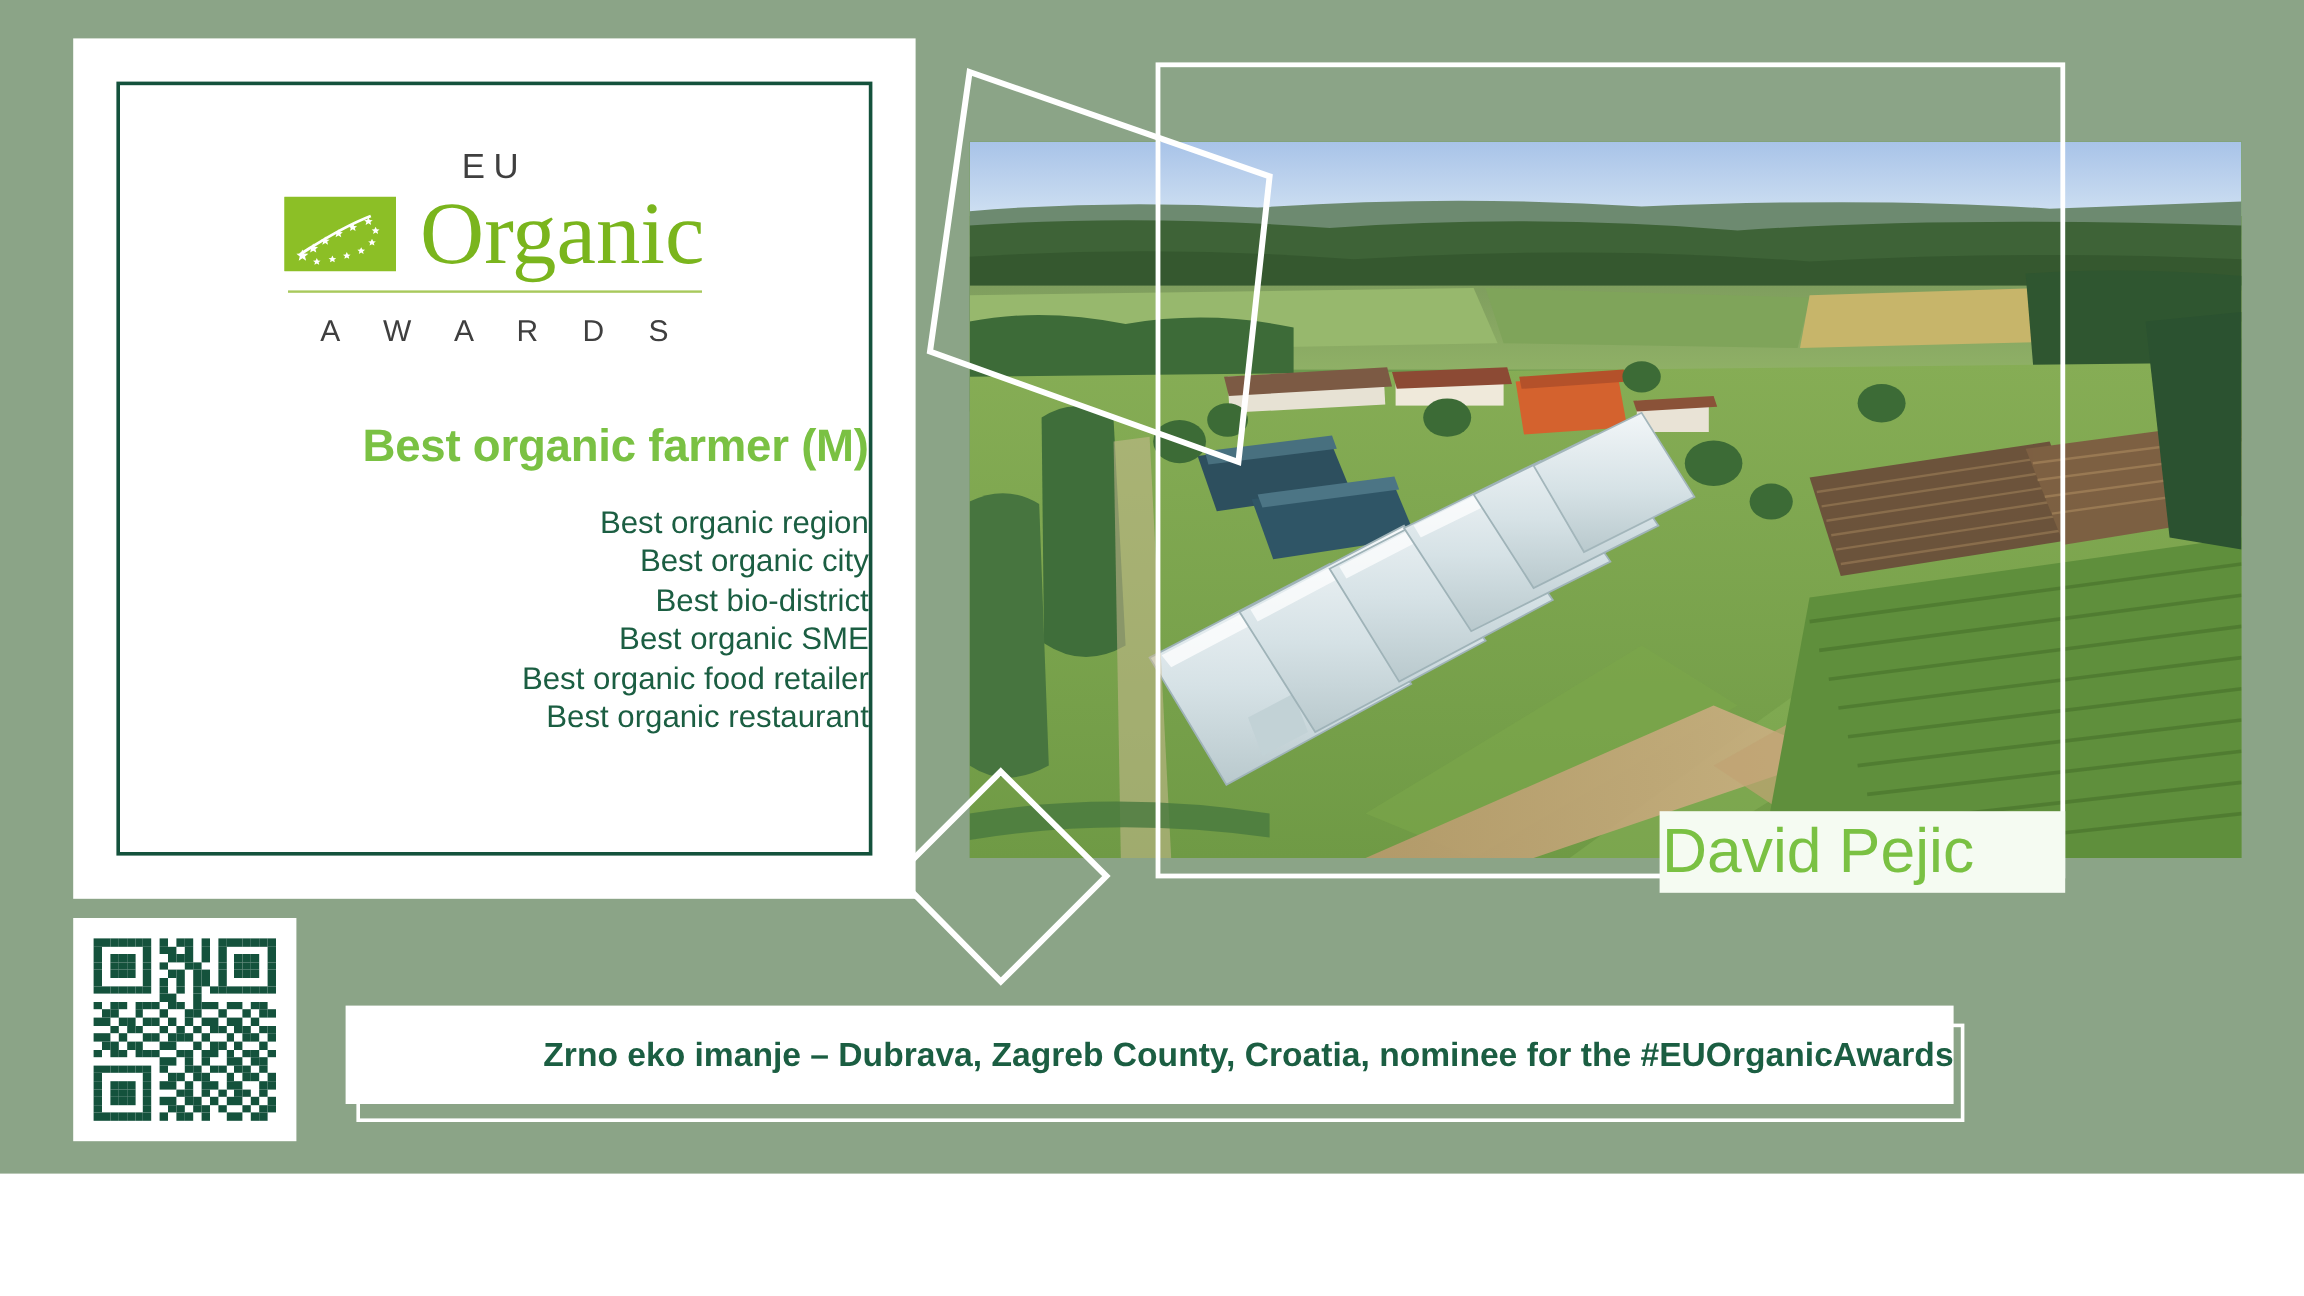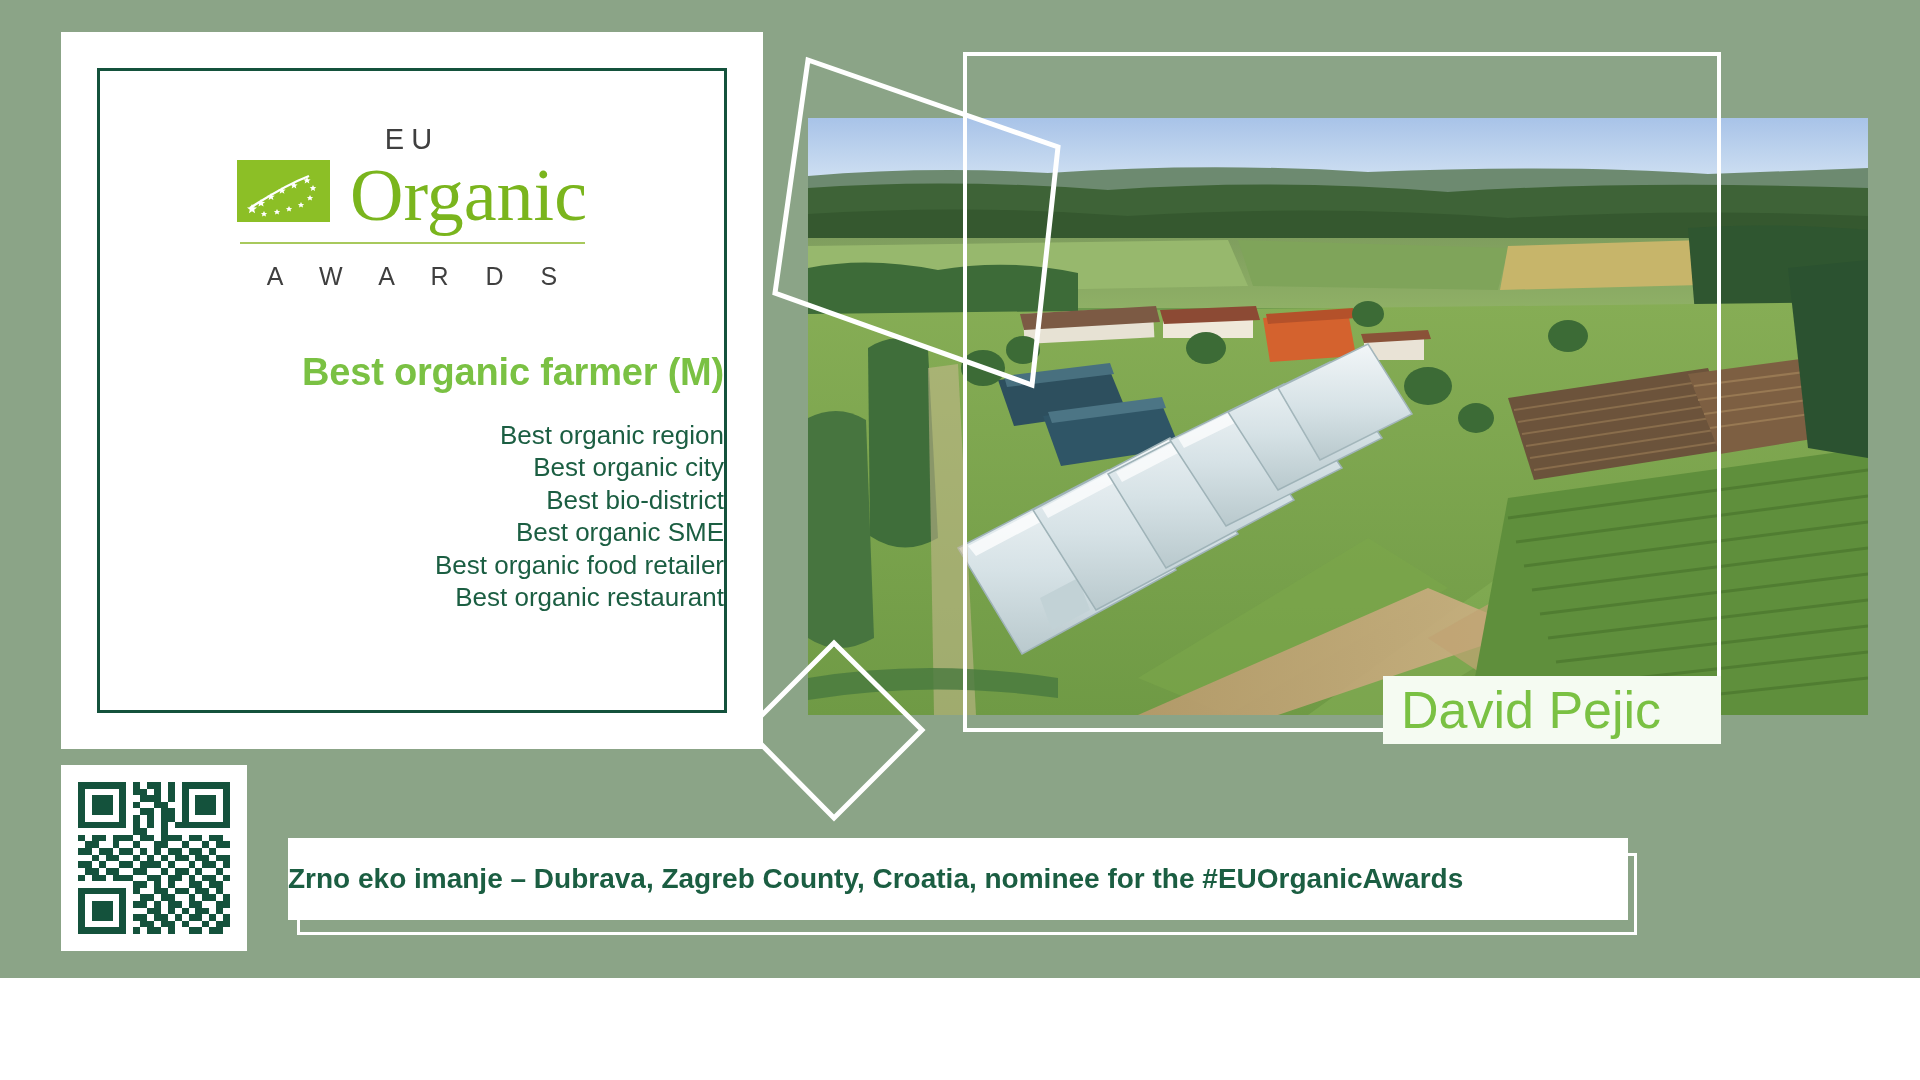--- a/index.html
+++ b/index.html
@@ -59,21 +59,21 @@
   }
   .logo-eu {
     font-size: 29px;
     letter-spacing: 7px;
     color: #3f3f3f;
     font-family: "Liberation Sans", sans-serif;
     margin-bottom: 4px;
   }
   .logo-row {
     display: flex;
-    align-items: flex-start;
+    align-items: center;
     justify-content: center;
     gap: 20px;
     margin-top: 2px;
   }
   .eu-leaf {
     width: 93px;
     height: 62px;
     background: #8cbf26;
     position: relative;
     flex: none;
@@ -189,21 +189,21 @@
   .name-band {
     position: absolute;
     left: 1383px;
     top: 676px;
     width: 338px;
     height: 68px;
     background: #f5fbf2;
     display: flex;
     align-items: center;
     justify-content: flex-start;
-    padding-left: 18px;
+    padding-left: 2px;
     box-sizing: border-box;
   }
   .name-band span {
     font-size: 52px;
     color: #7ac143;
     line-height: 1;
   }
 
   
   .caption-outline {
@@ -217,21 +217,21 @@
   }
   .caption-bar {
     position: absolute;
     left: 288px;
     top: 838px;
     width: 1340px;
     height: 82px;
     background: #ffffff;
     display: flex;
     align-items: center;
-    justify-content: flex-start;
+    justify-content: flex-end;
   }
   .caption-bar span {
     font-size: 28px;
     font-weight: bold;
     color: #1b5e42;
     white-space: nowrap;
   }
 
   
   .footer {

